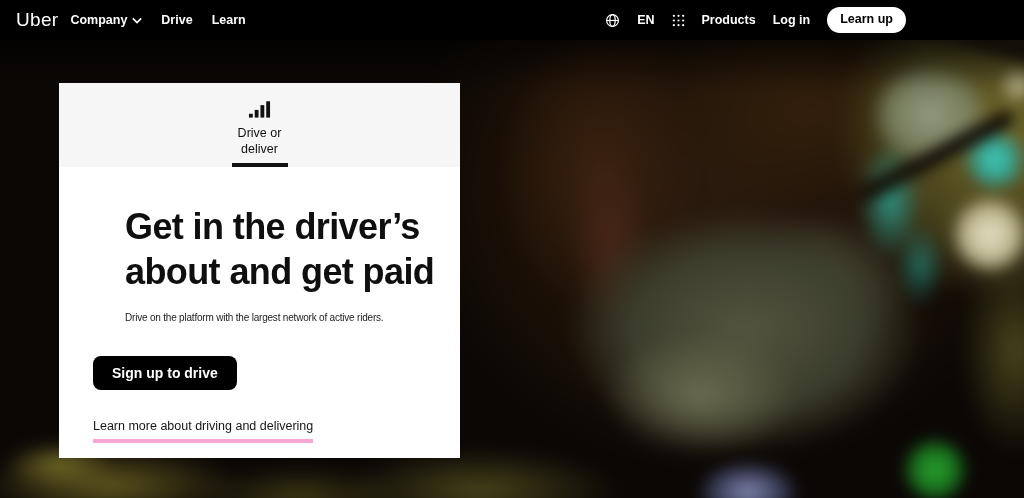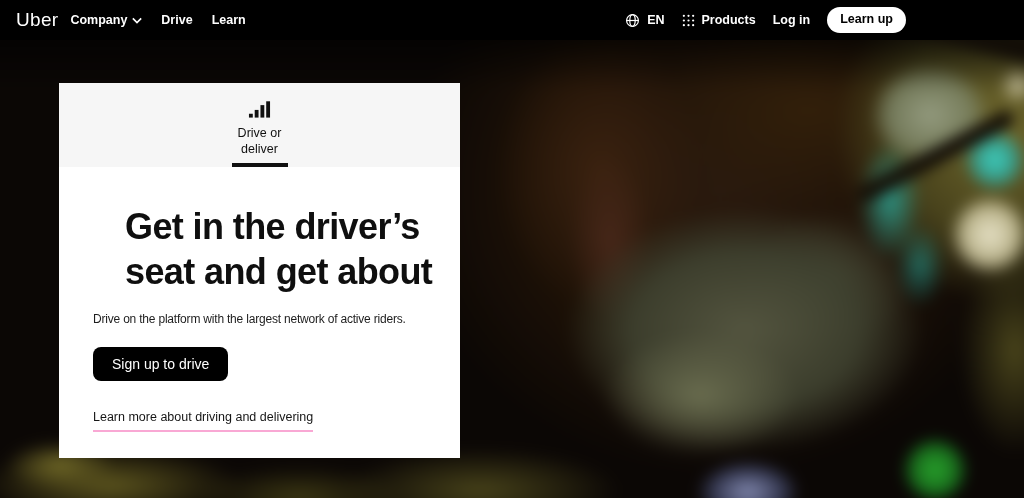--- a/index.html
+++ b/index.html
@@ -9,21 +9,21 @@
   
   .nav { position:relative; height:40px; background:#000; display:flex; align-items:center;
          padding-left:16px; z-index:30; }
   .logo { color:#fff; font-size:19px; font-weight:500; letter-spacing:.3px; margin-right:12px;
           cursor:pointer; text-decoration:none; }
   .nav-links { display:flex; align-items:center; gap:19px; }
   .nav-link { display:flex; align-items:center; gap:5px; color:#fff; font-size:12.5px;
               font-weight:600; cursor:pointer; text-decoration:none; }
   .nav-right { position:absolute; right:118px; top:0; height:40px; display:flex;
                align-items:center; gap:17px; }
-  .nav-right .nav-link { gap:7px; }
+  .nav-right .nav-link { gap:17px; }
   .pill { background:#fff; color:#000; font-size:12.5px; font-weight:600; border:none;
           border-radius:999px; padding:6px 13px; cursor:pointer; line-height:1.1; }
 
   
   .hero { position:relative; height:458px; background:#4c1d95; overflow:hidden;padding-left:36px; }
   .photo { position:absolute; left:-20px; top:-20px; width:1064px; height:498px;
            filter:blur(7px);
            background-image:
              linear-gradient(180deg, rgba(0,0,0,.85) 0%, rgba(0,0,0,0) 14%),
              radial-gradient(circle 42px at 1015px 140px, #3ecfc0 0%, rgba(46,170,158,.8) 45%, rgba(46,170,158,0) 75%),
@@ -60,27 +60,27 @@
   .tab  { flex:1; position:relative; display:flex; flex-direction:column; align-items:center;
           justify-content:center; cursor:pointer; padding-top:4px; }
   .tab .ticon { height:22px; display:flex; align-items:flex-end; }
   .tab .tlabel { margin-top:7px; font-size:12.5px; line-height:1.25; color:#111;
                  text-align:center; max-width:72px; }
   .tab .underline { position:absolute; bottom:0; left:50%; transform:translateX(-50%);
                     width:56px; height:4px; background:#111; }
   .content { padding:37px 34px 0 34px; }
   h1 { font-size:36px; line-height:45px; font-weight:700; color:#0f0f0f;
        letter-spacing:-.6px; white-space:nowrap;margin-left:32px; }
-  .sub { margin-top:18px; font-size:12px; letter-spacing:-.2px; color:#1d1d1d;
-         white-space:nowrap; }
-  .cta { margin-top:21px; display:inline-block; background:#000; color:#fff;
-         font-family:inherit; font-size:14px; font-weight:400; border:none;
+  .sub { margin-top:18px; font-size:10px; letter-spacing:-.2px; color:#1d1d1d;
+         white-space:nowrap;margin-left:32px; }
+  .cta { margin-top:33px; display:inline-block; background:#000; color:#fff;
+         font-family:inherit; font-size:14px; font-weight:700; border:none;
          border-radius:8px; height:34px; padding:0 19px; cursor:pointer; }
   .learn { display:inline-block; margin-top:29px; font-size:12.5px; color:#161616;
-           text-decoration:none; padding-bottom:6px; border-bottom:2px solid #f9a8d4;
+           text-decoration:none; padding-bottom:6px; border-bottom:4px solid #f9a8d4;
            cursor:pointer; }
   svg { display:block; }
 </style>
 </head>
 <body>
 
 <header class="nav">
   <a class="logo">Uber</a>
   <nav class="nav-links">
     <a class="nav-link">
@@ -150,21 +150,21 @@
           </svg>
         </span>
         <span class="tlabel">Drive or deliver</span>
         <span class="underline"></span>
       </div>
     </div>
 
     <div class="content">
       <h1>
         <span>Get in the driver’s</span><br>
-        <span>seat and get about</span>
+        <span>about and get paid</span>
       </h1>
       <p class="sub">Drive on the platform with the largest network of active riders.</p>
       <div>
         <button class="cta">Sign up to drive</button>
       </div>
       <div>
         <a class="learn">Learn more about driving and delivering</a>
       </div>
     </div>
   </div>

